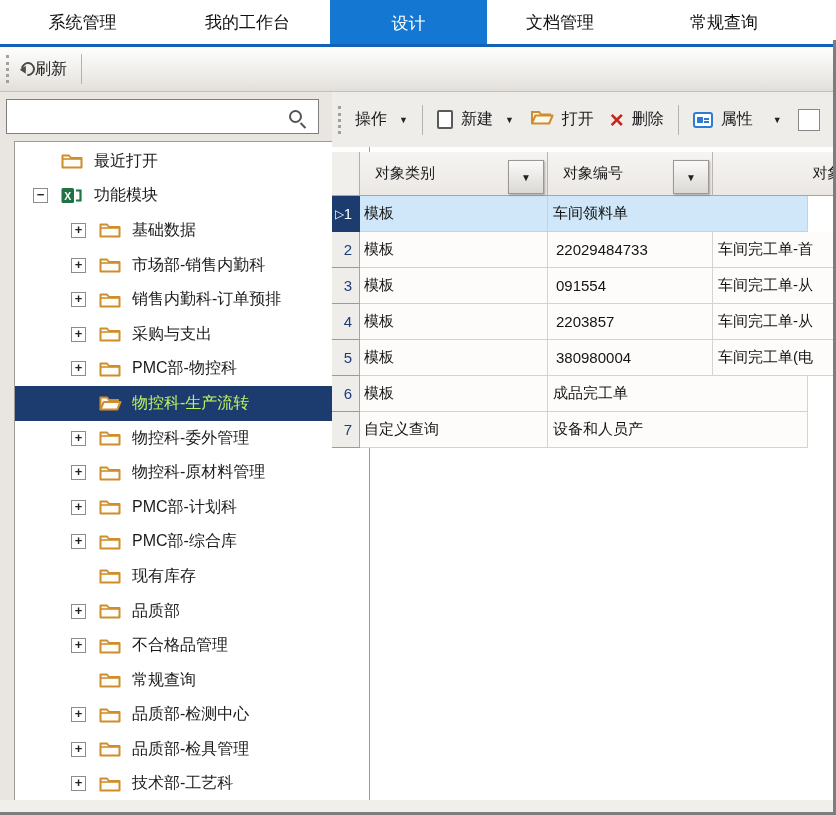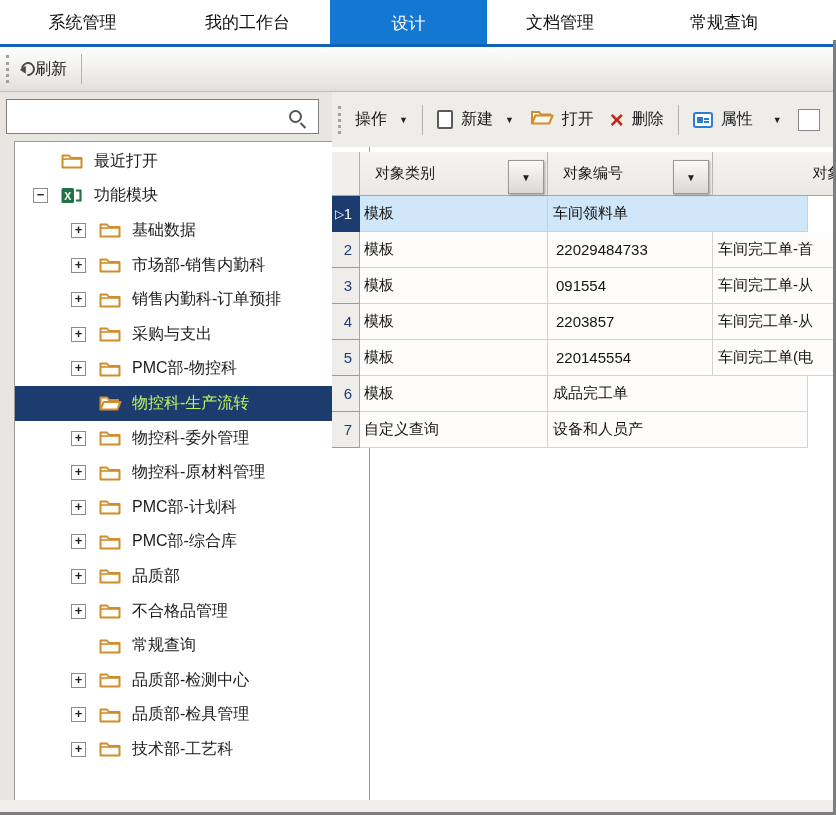--- a/index.html
+++ b/index.html
@@ -261,20 +261,31 @@
       <span class="tree-icon folder">
         <svg class="svg-folder" width="22" height="18" viewBox="0 0 22 18">
           <path d="M1.5 15.5 v-12 h6.5 l2 2.5 h10.5 v9.5 z" fill="#fffdf8" stroke="#cf8e2e" stroke-width="2" stroke-linejoin="round"></path>
           <path d="M1.5 7 h19" stroke="#cf8e2e" stroke-width="1.6"></path>
         </svg>
 
       </span>
       <span class="tree-label">PMC部-综合库</span>
     </div>
       <div class="tree-item lvl1">
+      <span class="expander hidden"></span>
+      <span class="tree-icon folder">
+        <svg class="svg-folder" width="22" height="18" viewBox="0 0 22 18">
+          <path d="M1.5 15.5 v-12 h6.5 l2 2.5 h10.5 v9.5 z" fill="#fffdf8" stroke="#cf8e2e" stroke-width="2" stroke-linejoin="round"></path>
+          <path d="M1.5 7 h19" stroke="#cf8e2e" stroke-width="1.6"></path>
+        </svg>
+
+      </span>
+      <span class="tree-label">现有库存</span>
+    </div>
+      <div class="tree-item lvl1">
       <span class="expander">+</span>
       <span class="tree-icon folder">
         <svg class="svg-folder" width="22" height="18" viewBox="0 0 22 18">
           <path d="M1.5 15.5 v-12 h6.5 l2 2.5 h10.5 v9.5 z" fill="#fffdf8" stroke="#cf8e2e" stroke-width="2" stroke-linejoin="round"></path>
           <path d="M1.5 7 h19" stroke="#cf8e2e" stroke-width="1.6"></path>
         </svg>
 
       </span>
       <span class="tree-label">品质部</span>
     </div>
@@ -419,21 +430,21 @@
       <div class="cell c1">模板</div>
       <div class="cell c2">2203857</div>
       <div class="cell c3">车间完工单-从</div>
     </div>
         <div class="grid-row">
       <div class="cell rn">
 
         <span class="rn-text">5</span>
       </div>
       <div class="cell c1">模板</div>
-      <div class="cell c2">220145554</div>
+      <div class="cell c2">380980004</div>
       <div class="cell c3">车间完工单(电</div>
     </div>
         <div class="grid-row">
       <div class="cell rn">
 
         <span class="rn-text">6</span>
       </div>
       <div class="cell c1">模板</div>
       <div class="cell c3">成品完工单</div>
     </div>

